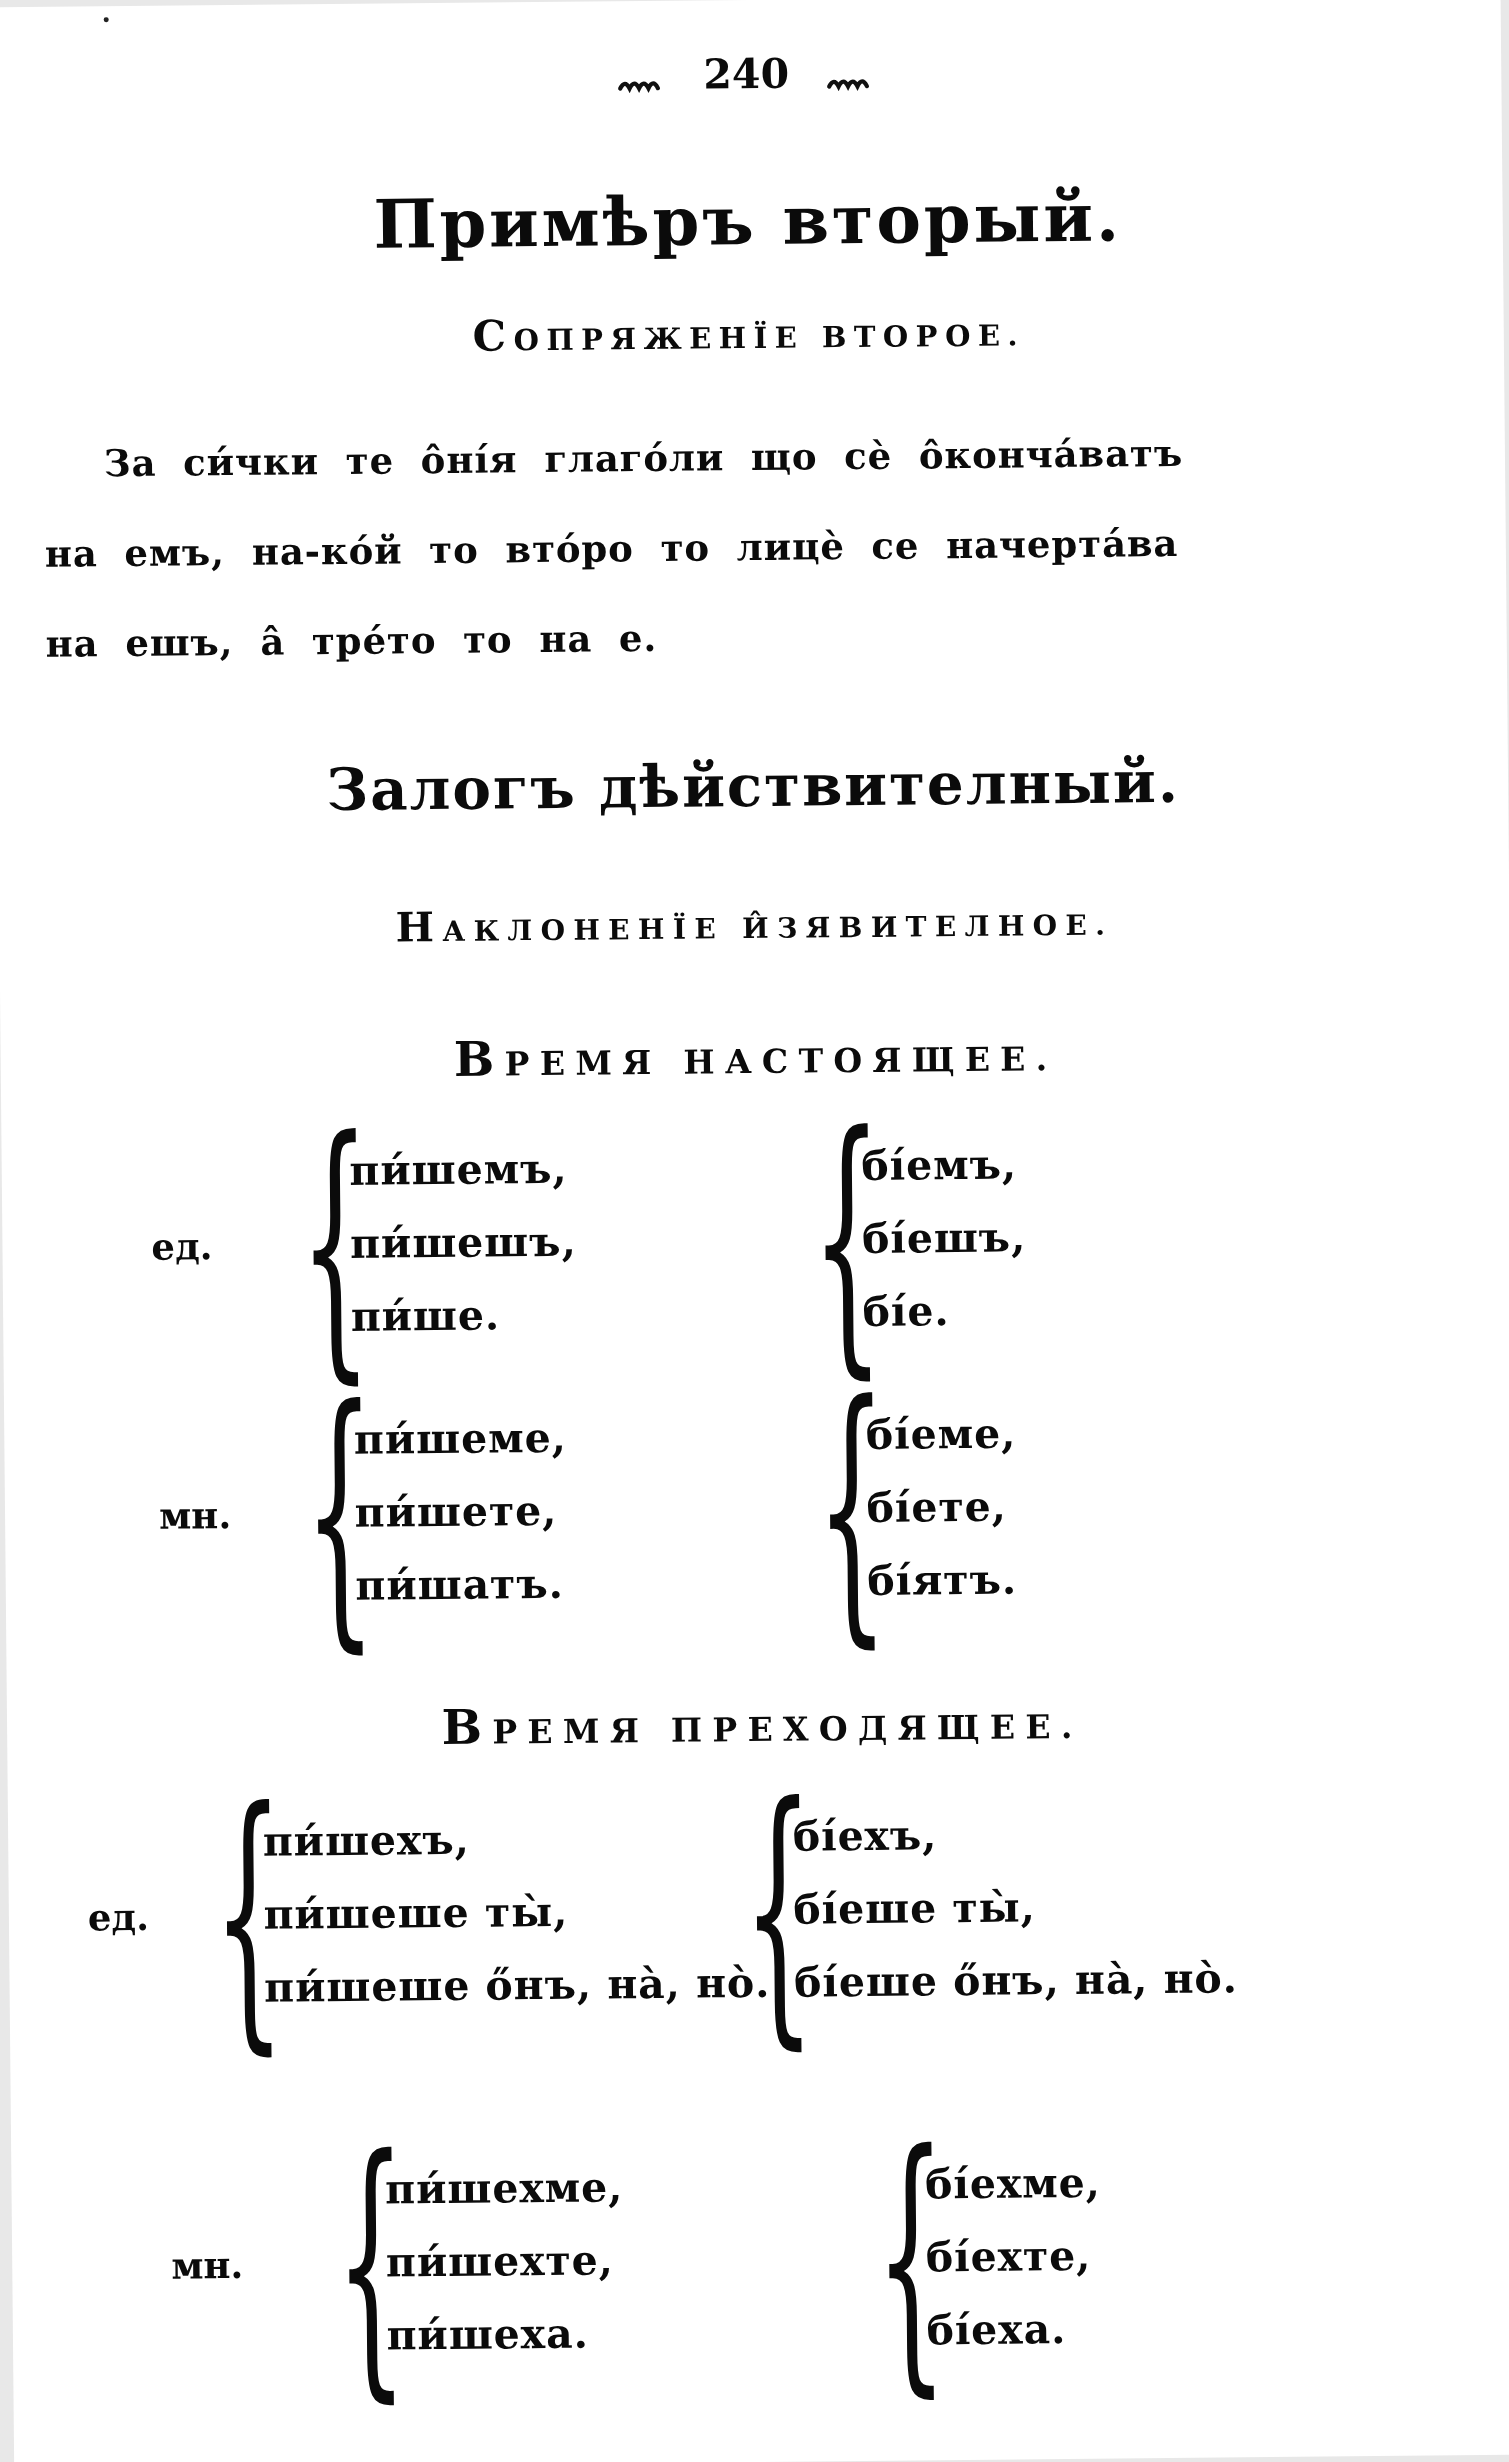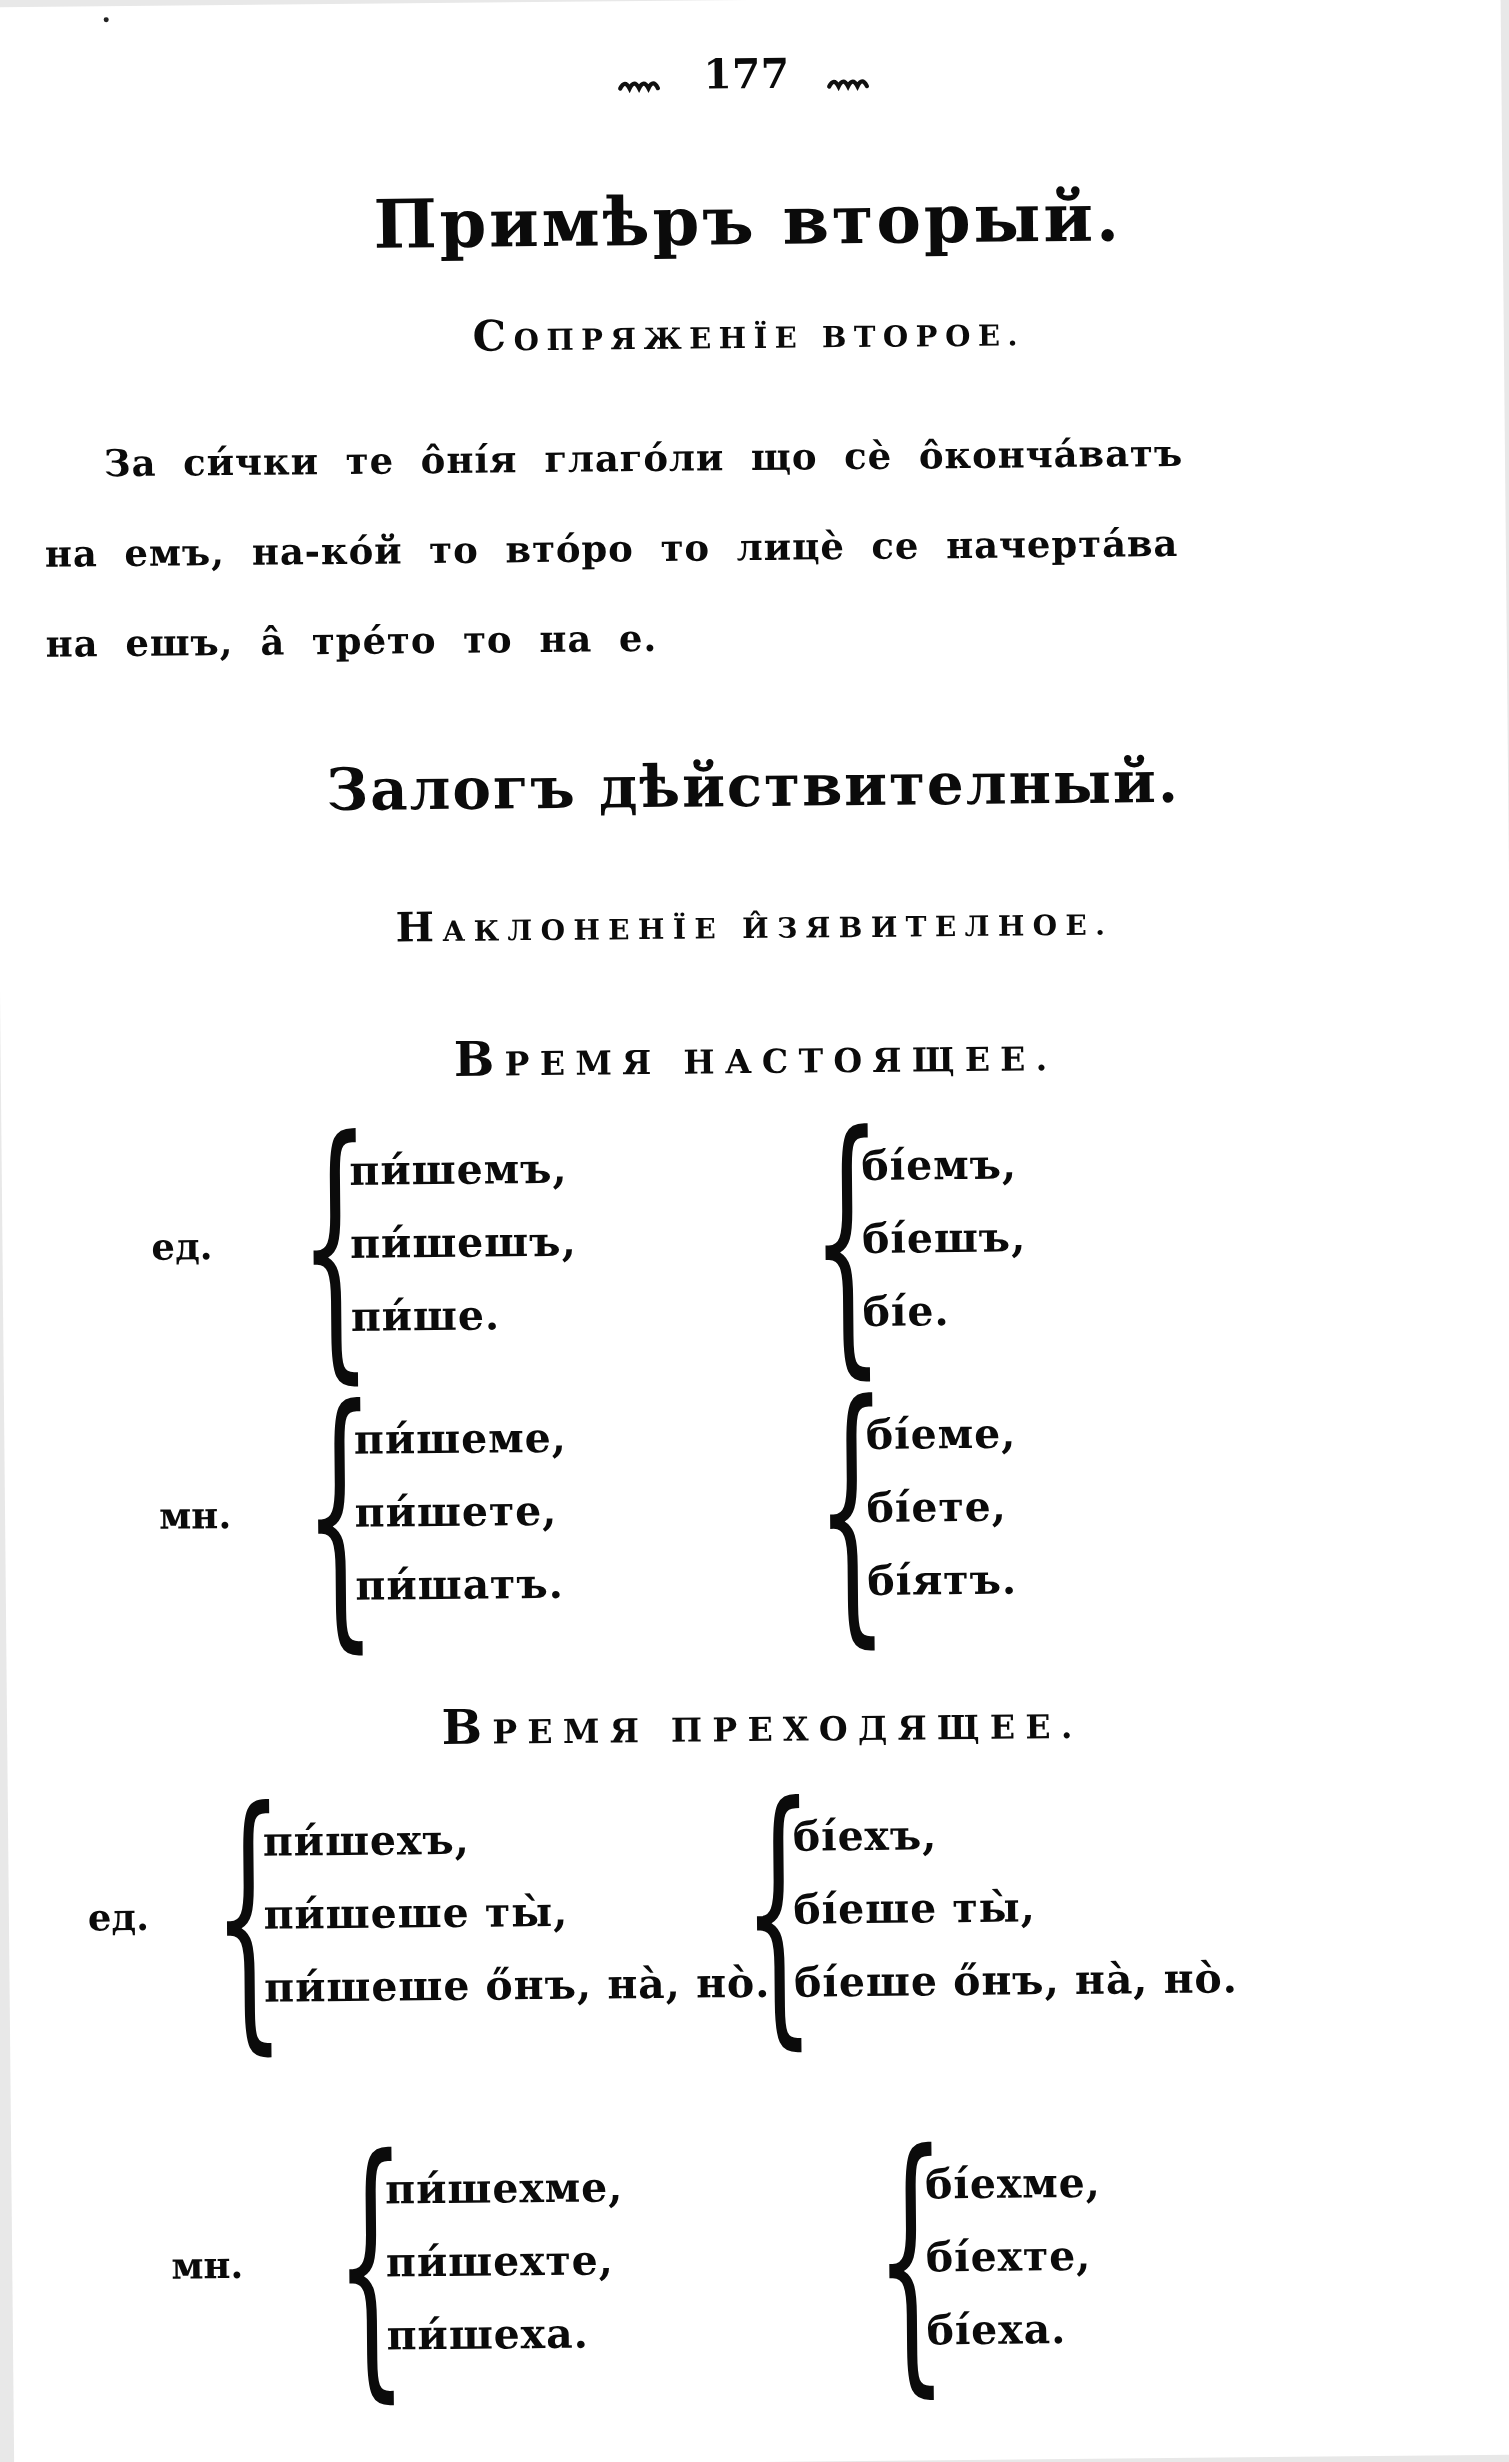--- a/index.html
+++ b/index.html
@@ -53,21 +53,21 @@
 
 <div class="page">
   <div class="speck"></div>
 
   <div class="pagehead">
     <span class="wave">
       <svg width="49" height="17" viewBox="0 0 52 18">
         <path d="M3 13 q5 -10 10 0 q5 -10 10 0 q5 -10 10 0 q5 -10 10 0" stroke="#111" stroke-width="4.5" fill="none" stroke-linecap="round"></path>
       </svg>
     </span>
-    <span>177</span>
+    <span>240</span>
     <span class="wave">
       <svg width="49" height="17" viewBox="0 0 52 18">
         <path d="M3 13 q5 -10 10 0 q5 -10 10 0 q5 -10 10 0 q5 -10 10 0" stroke="#111" stroke-width="4.5" fill="none" stroke-linecap="round"></path>
       </svg>
     </span>
   </div>
 
   <div class="title">Примѣръ вторый.</div>
   <div class="subtitle">Сопряженїе второе.</div>
 

